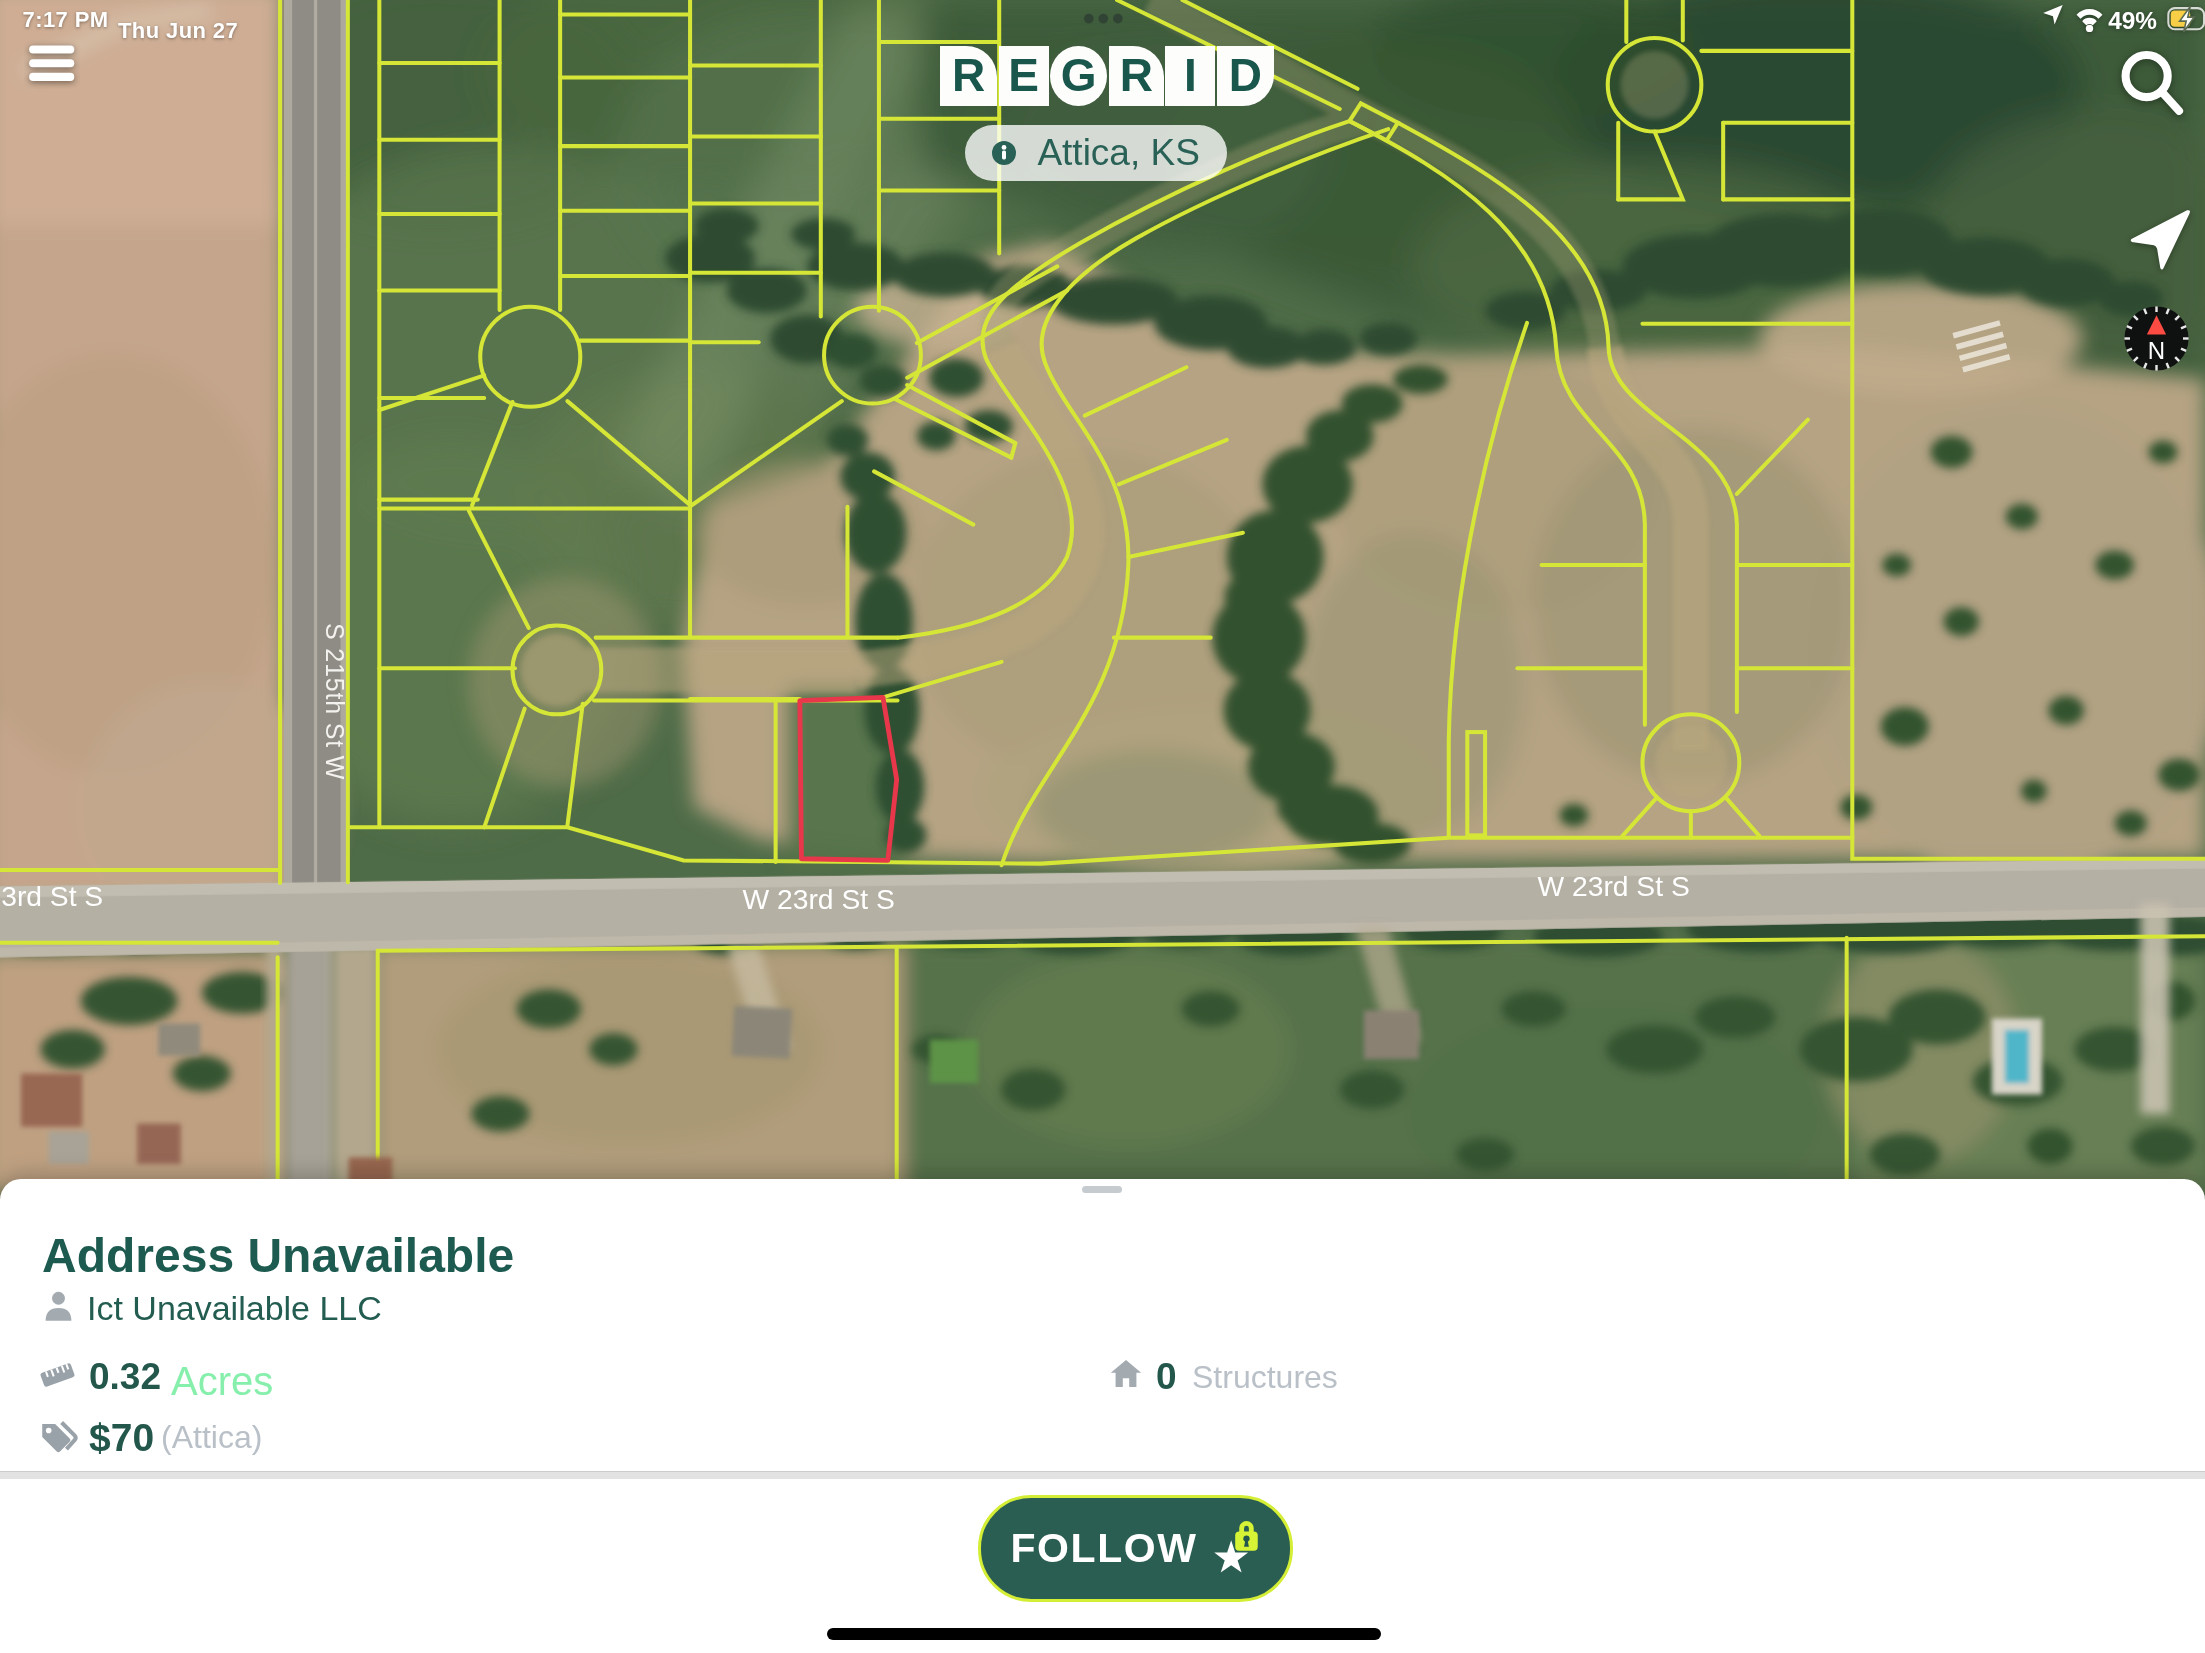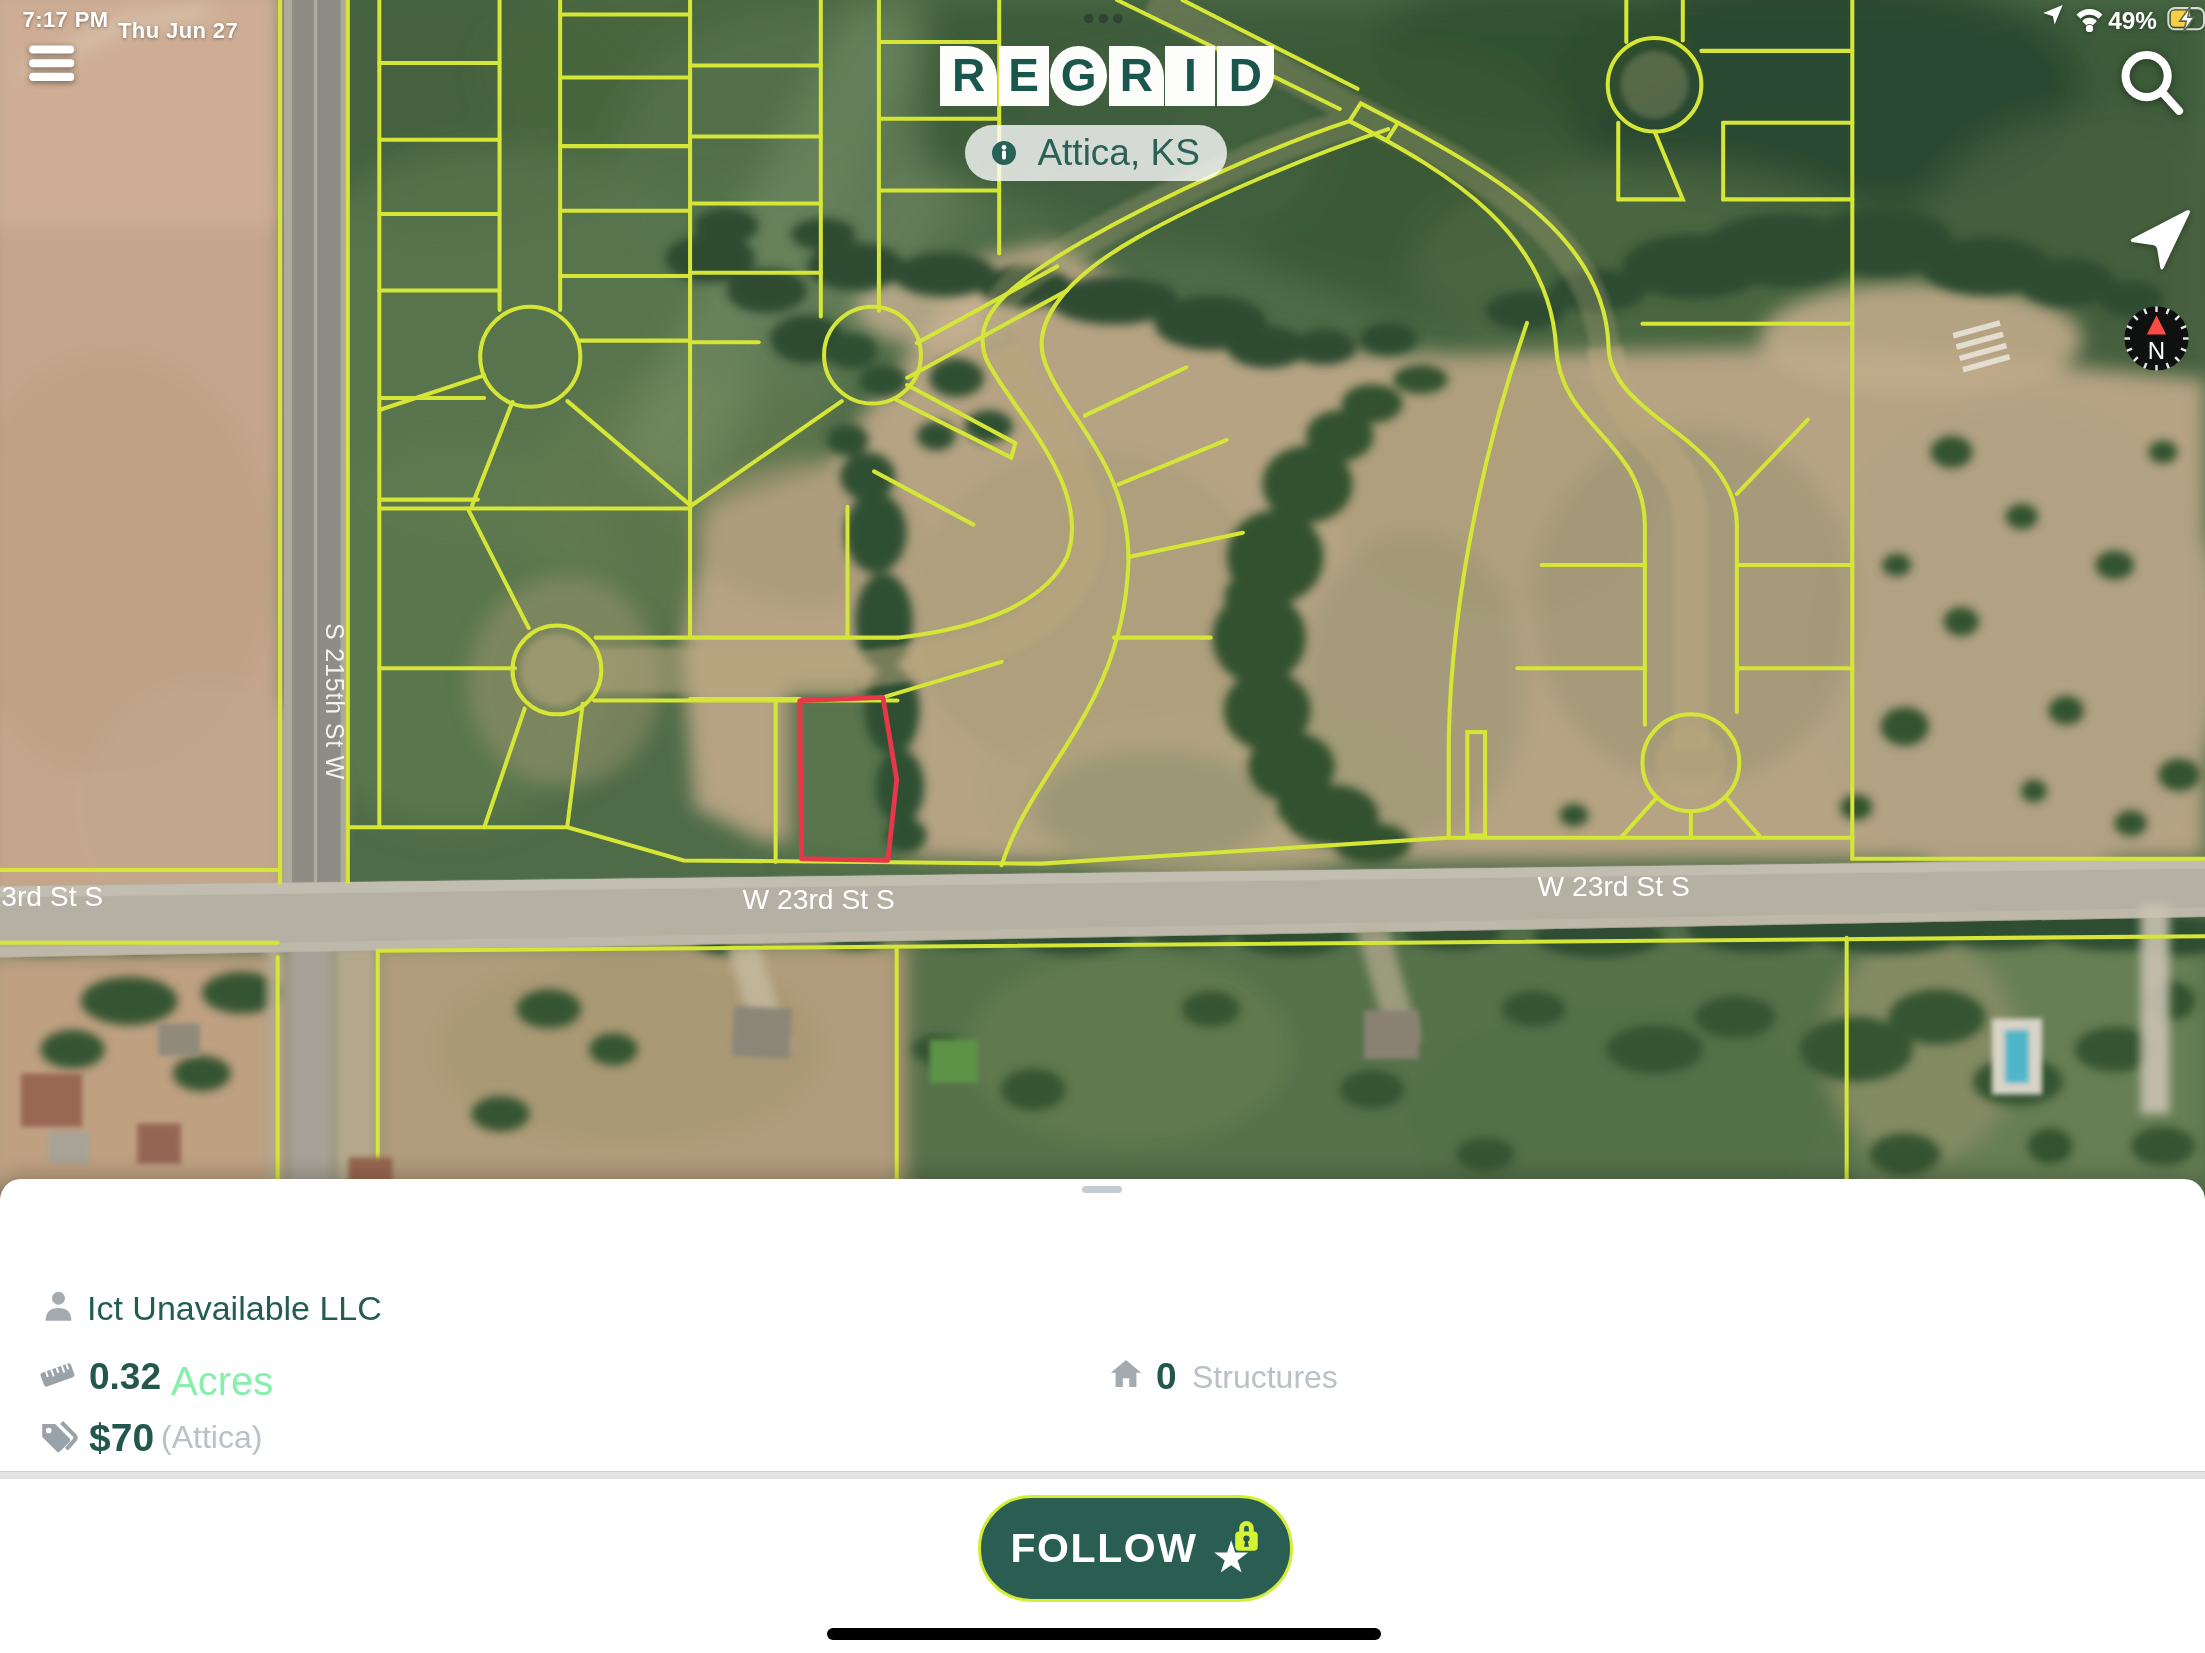--- a/index.html
+++ b/index.html
@@ -500,20 +500,21 @@
 
 <path d="M43,14 L55,38 L31,38 Z" fill="#fb4b43"></path>
 
 <text x="43" y="68" font-size="30" fill="#fff" text-anchor="middle" font-family="Liberation Sans, sans-serif">N</text>
 </svg>
 
 <div class="abs" style="left:0;top:1179px;width:2205px;height:474px;background:#fff;border-radius:21px 21px 0 0;box-shadow:0 -6.5px 19.4px rgba(0,0,0,0.18);"></div>
 
 <div class="abs" style="left:1082px;top:1186px;width:40px;height:7.3px;border-radius:4px;background:#c6cbd0;"></div>
 
+<div class="abs" style="left:42px;top:1228px;color:#1d5a4f;font-size:48px;font-weight:bold;letter-spacing:0;">Address Unavailable</div>
 
 <svg class="abs" style="left:44px;top:1290px" width="29" height="31" viewBox="0 0 36 38">
 <circle cx="18" cy="10" r="8" fill="#a3abb1"></circle>
 <path d="M2,38 Q2,22 18,22 Q34,22 34,38 Z" fill="#a3abb1"></path>
 </svg>
 
 <div class="abs" style="left:87px;top:1289px;color:#235c50;font-size:34px;">Ict Unavailable LLC</div>
 
 <svg class="abs" style="left:39px;top:1358px" width="37" height="34" viewBox="0 0 46 42">
 <g transform="rotate(-20 23 21)">

